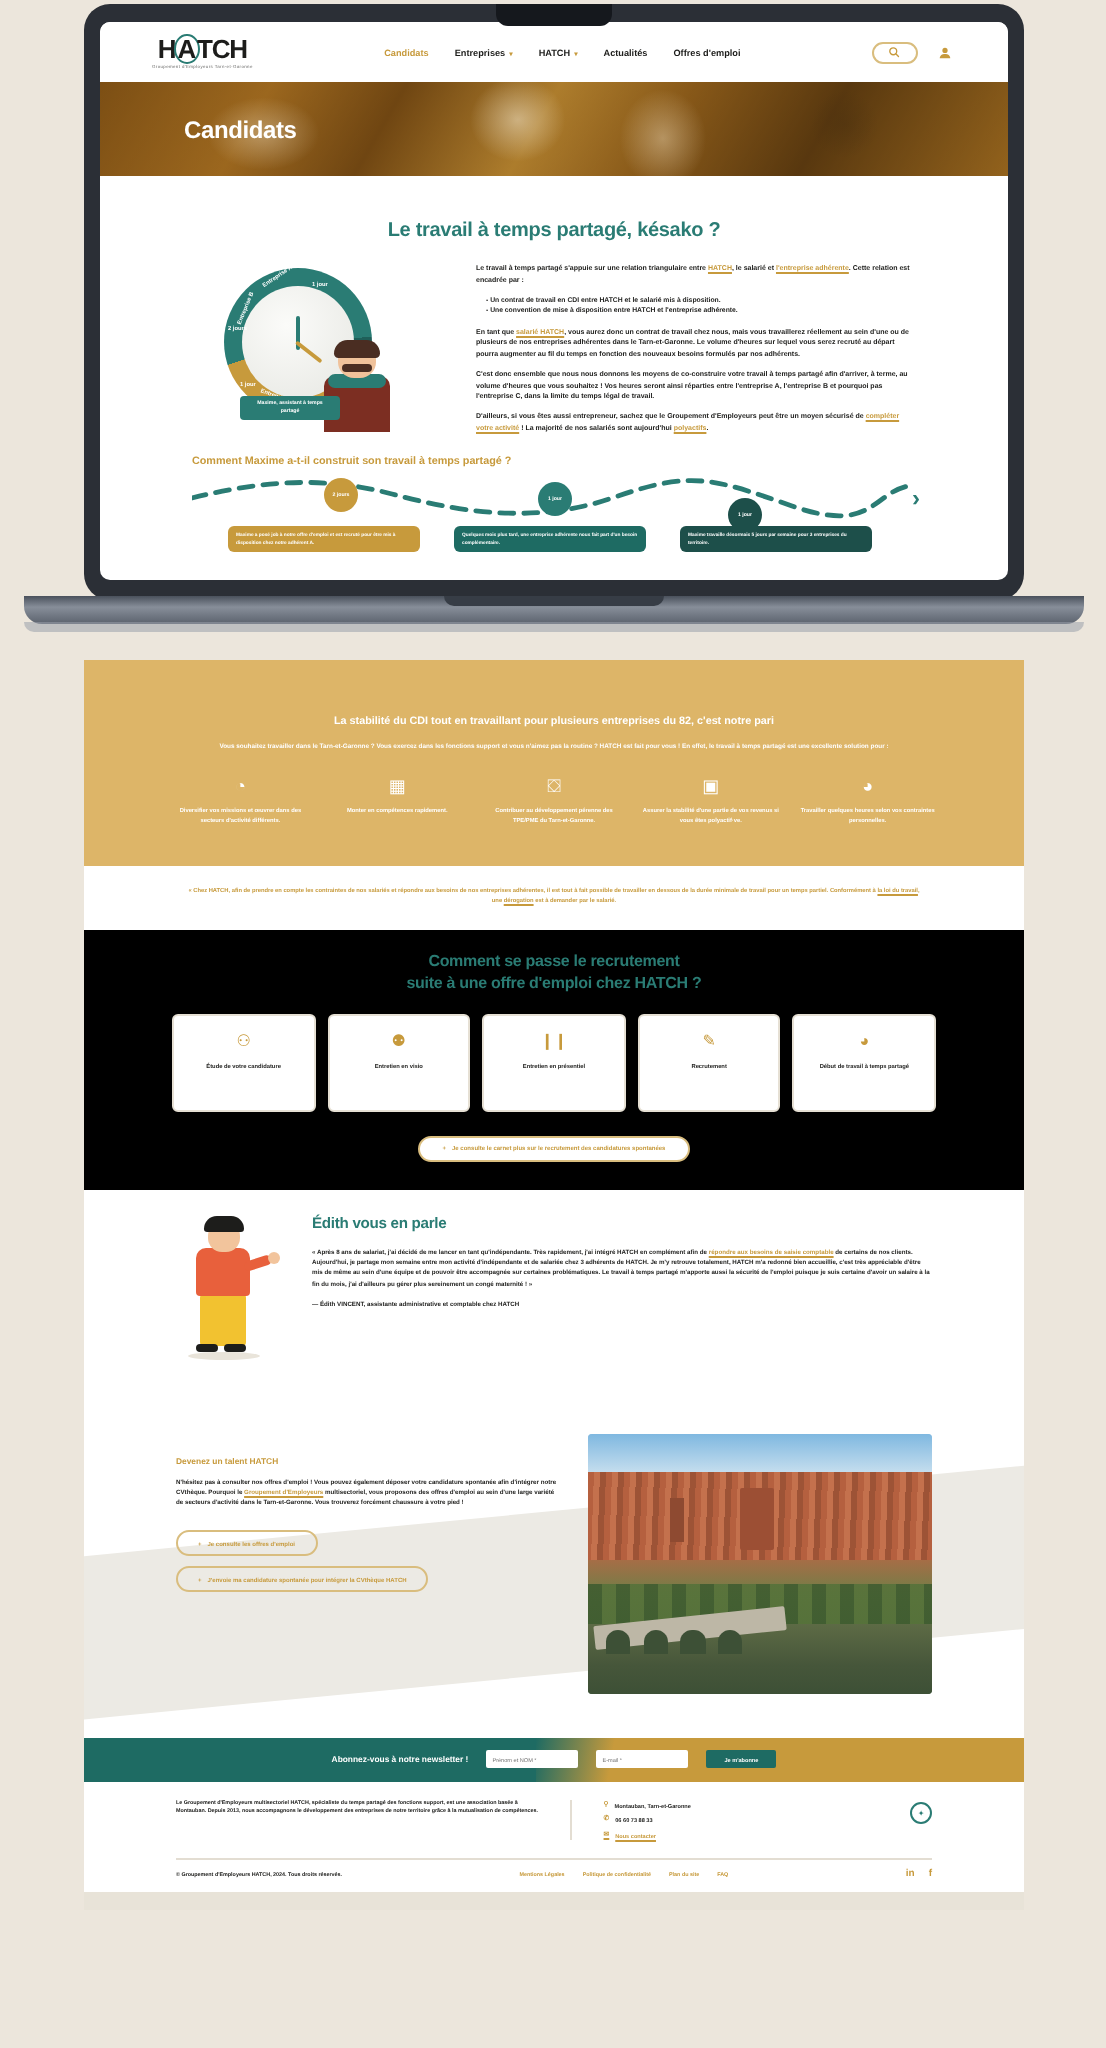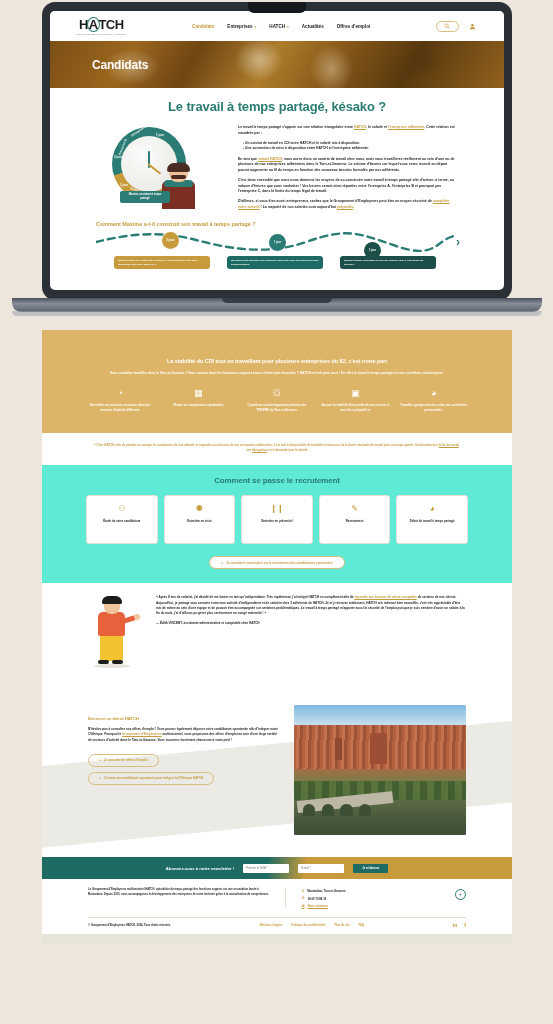--- a/index.html
+++ b/index.html
@@ -75,21 +75,21 @@
     background:
       radial-gradient(ellipse 40px 26px at 18% 55%, rgba(255,245,225,.35), transparent 70%),
       radial-gradient(ellipse 34px 30px at 46% 40%, rgba(255,250,235,.45), transparent 70%),
       radial-gradient(ellipse 30px 34px at 62% 60%, rgba(250,235,205,.4), transparent 72%),
       radial-gradient(ellipse 24px 24px at 82% 45%, rgba(60,40,15,.25), transparent 70%);
   }
   .hero-title { position: relative; font-size: 12px; font-weight: 800; color: #fff; margin-left: 42px; letter-spacing:-.2px;}
 
   
   .sec-white { background: #fff; padding: 11px 0 0 0; }
-  .h2-teal { font-size: 13px; font-weight: 800; color: #2a7c74; text-align: center; letter-spacing: -.15px;}
+  .h2-teal { font-size: 10px; font-weight: 800; color: #2a7c74; text-align: center; letter-spacing: -.15px; margin-top: 11px;}
   .kesako-row { display: flex; gap: 14px; padding: 9px 46px 0 46px; }
   .clock-wrap { width: 128px; flex: 0 0 128px; position: relative; height: 86px; }
   .clock-ring {
     position:absolute; left: 16px; top: 4px; width: 74px; height: 74px; border-radius: 50%;
     background: conic-gradient(#2a7c74 0deg 86deg, #1f5f59 86deg 128deg, #c79a3c 128deg 252deg, #2a7c74 252deg 360deg);
   }
   .clock-face {
     position:absolute; left: 25px; top: 13px; width: 56px; height: 56px; border-radius: 50%;
     background: radial-gradient(circle at 40% 35%, #fbfbf9, #e6e7e2);
   }
@@ -134,21 +134,21 @@
   .gold-cols { display:flex; gap: 10px; margin-top: 13px; }
   .gold-col { flex:1; text-align:center; }
   .gold-ico { font-size: 9px; color:#fff; line-height:1; margin-bottom: 5px; display:block;}
   .gold-col-txt { font-size: 2.9px; line-height:1.6; color:#fff; font-weight:600;}
 
   
   .disclaimer { background:#fff; padding: 10px 50px 12px 50px; }
   .disclaimer p { font-size: 2.9px; line-height: 1.75; color:#c79a3c; text-align:center; font-weight:600;}
 
   
-  .sec-recr { background:#5eead4; padding: 10px 0 14px 0; text-align:center; }
+  .sec-recr { background:#000000; padding: 10px 0 14px 0; text-align:center; }
   .recr-h2 { font-size: 8px; font-weight:800; color:#2a7c74; line-height:1.42; letter-spacing:-.15px;}
   .recr-cards { display:flex; gap: 6px; padding: 9px 44px 0 44px; }
   .recr-card {
     flex:1; border:0.8px solid #e6e0d4; border-radius: 3px; background:#fff;
     padding: 9px 4px 11px 4px; display:flex; flex-direction:column; align-items:center; min-height: 49px;
   }
   .recr-ico { font-size: 8px; color:#c79a3c; line-height:1; margin-bottom: 6px;}
   .recr-txt { font-size: 2.9px; line-height:1.55; color:#1d1d1b; font-weight:700;}
   .recr-btn {
     display:inline-flex; align-items:center; gap:3px; margin-top: 12px;
@@ -397,20 +397,21 @@
       </div>
     </div>
 
     <div class="disclaimer">
       <p><span>« Chez HATCH, afin de prendre en compte les contraintes de nos salariés et répondre aux besoins de nos entreprises adhérentes, il est tout à fait possible de travailler en dessous de la durée minimale de travail pour un temps partiel. Conformément à </span><span class="lk">la loi du travail</span><span>, une </span><span class="lk">dérogation</span><span> est à demander par le salarié.</span></p>
     </div>
 
     <div class="sec-recr">
       <div class="recr-h2">
         <div>Comment se passe le recrutement</div>
+        <div>suite à une offre d'emploi chez HATCH ?</div>
       </div>
       <div class="recr-cards">
         <div class="recr-card">
           <div class="recr-ico">⚇</div>
           <div class="recr-txt">Étude de votre candidature</div>
         </div>
         <div class="recr-card">
           <div class="recr-ico">⚉</div>
           <div class="recr-txt">Entretien en visio</div>
         </div>
@@ -439,20 +440,21 @@
         <div class="ei-body"></div>
         <div class="ei-arm"></div>
         <div class="ei-hand"></div>
         <div class="ei-head"></div>
         <div class="ei-hair"></div>
         <div class="ei-shoe1"></div>
         <div class="ei-shoe2"></div>
         <div class="ei-base"></div>
       </div>
       <div class="edith-body">
+        <div class="edith-h2">Édith vous en parle</div>
         <p><span>« Après 8 ans de salariat, j'ai décidé de me lancer en tant qu'indépendante. Très rapidement, j'ai intégré HATCH en complément afin de </span><span class="lk">répondre aux besoins de saisie comptable</span><span> de certains de nos clients. Aujourd'hui, je partage mon semaine entre mon activité d'indépendante et de salariée chez 3 adhérents de HATCH. Je m'y retrouve totalement, HATCH m'a redonné bien accueillie, c'est très appréciable d'être mis de même au sein d'une équipe et de pouvoir être accompagnée sur certaines problématiques. Le travail à temps partagé m'apporte aussi la sécurité de l'emploi puisque je suis certaine d'avoir un salaire à la fin du mois, j'ai d'ailleurs pu gérer plus sereinement un congé maternité ! »</span></p>
         <div class="edith-sig">— Édith VINCENT, assistante administrative et comptable chez HATCH</div>
       </div>
     </div>
 
     <div class="sec-talent">
       <div class="talent-row">
         <div class="talent-left">
           <div class="talent-h3">Devenez un talent HATCH</div>
           <p><span>N'hésitez pas à consulter nos offres d'emploi ! Vous pouvez également déposer votre candidature spontanée afin d'intégrer notre CVthèque. Pourquoi le </span><span class="lk">Groupement d'Employeurs</span><span> multisectoriel, vous proposons des offres d'emploi au sein d'une large variété de secteurs d'activité dans le Tarn-et-Garonne. Vous trouverez forcément chaussure à votre pied !</span></p>

